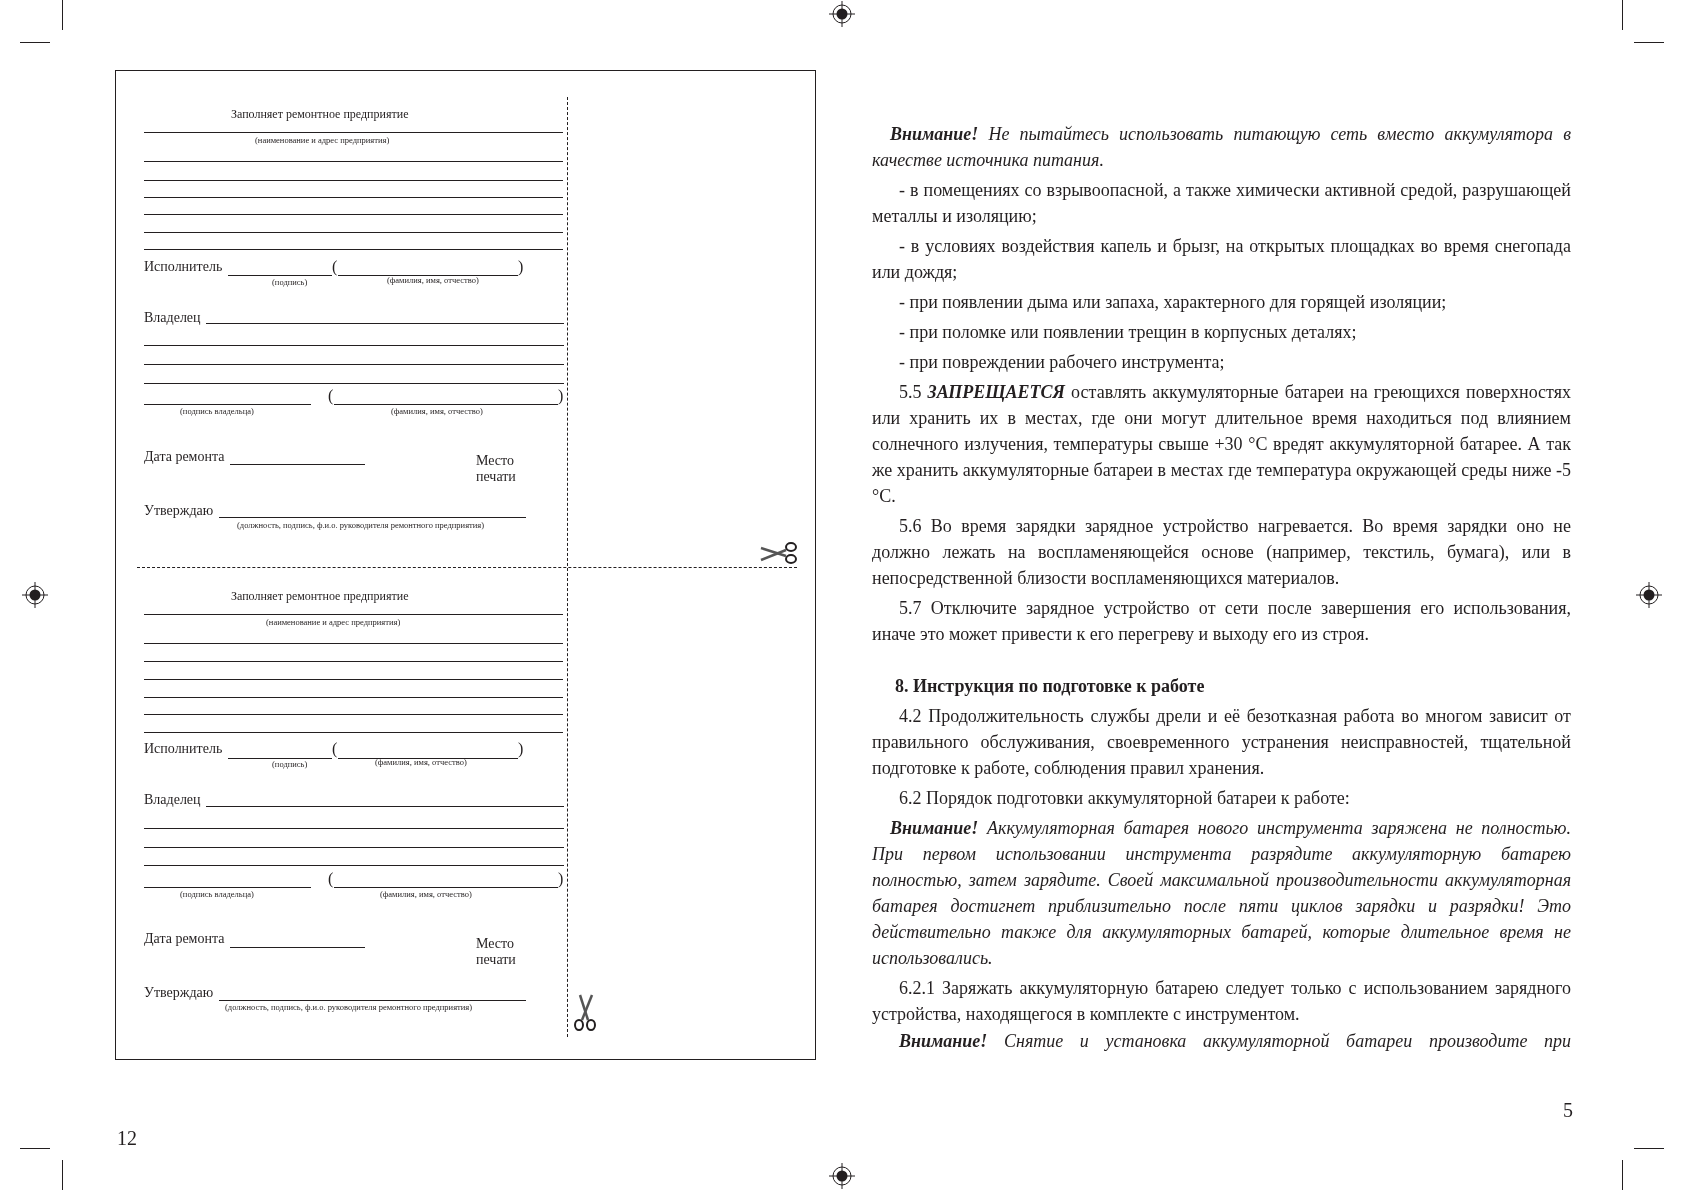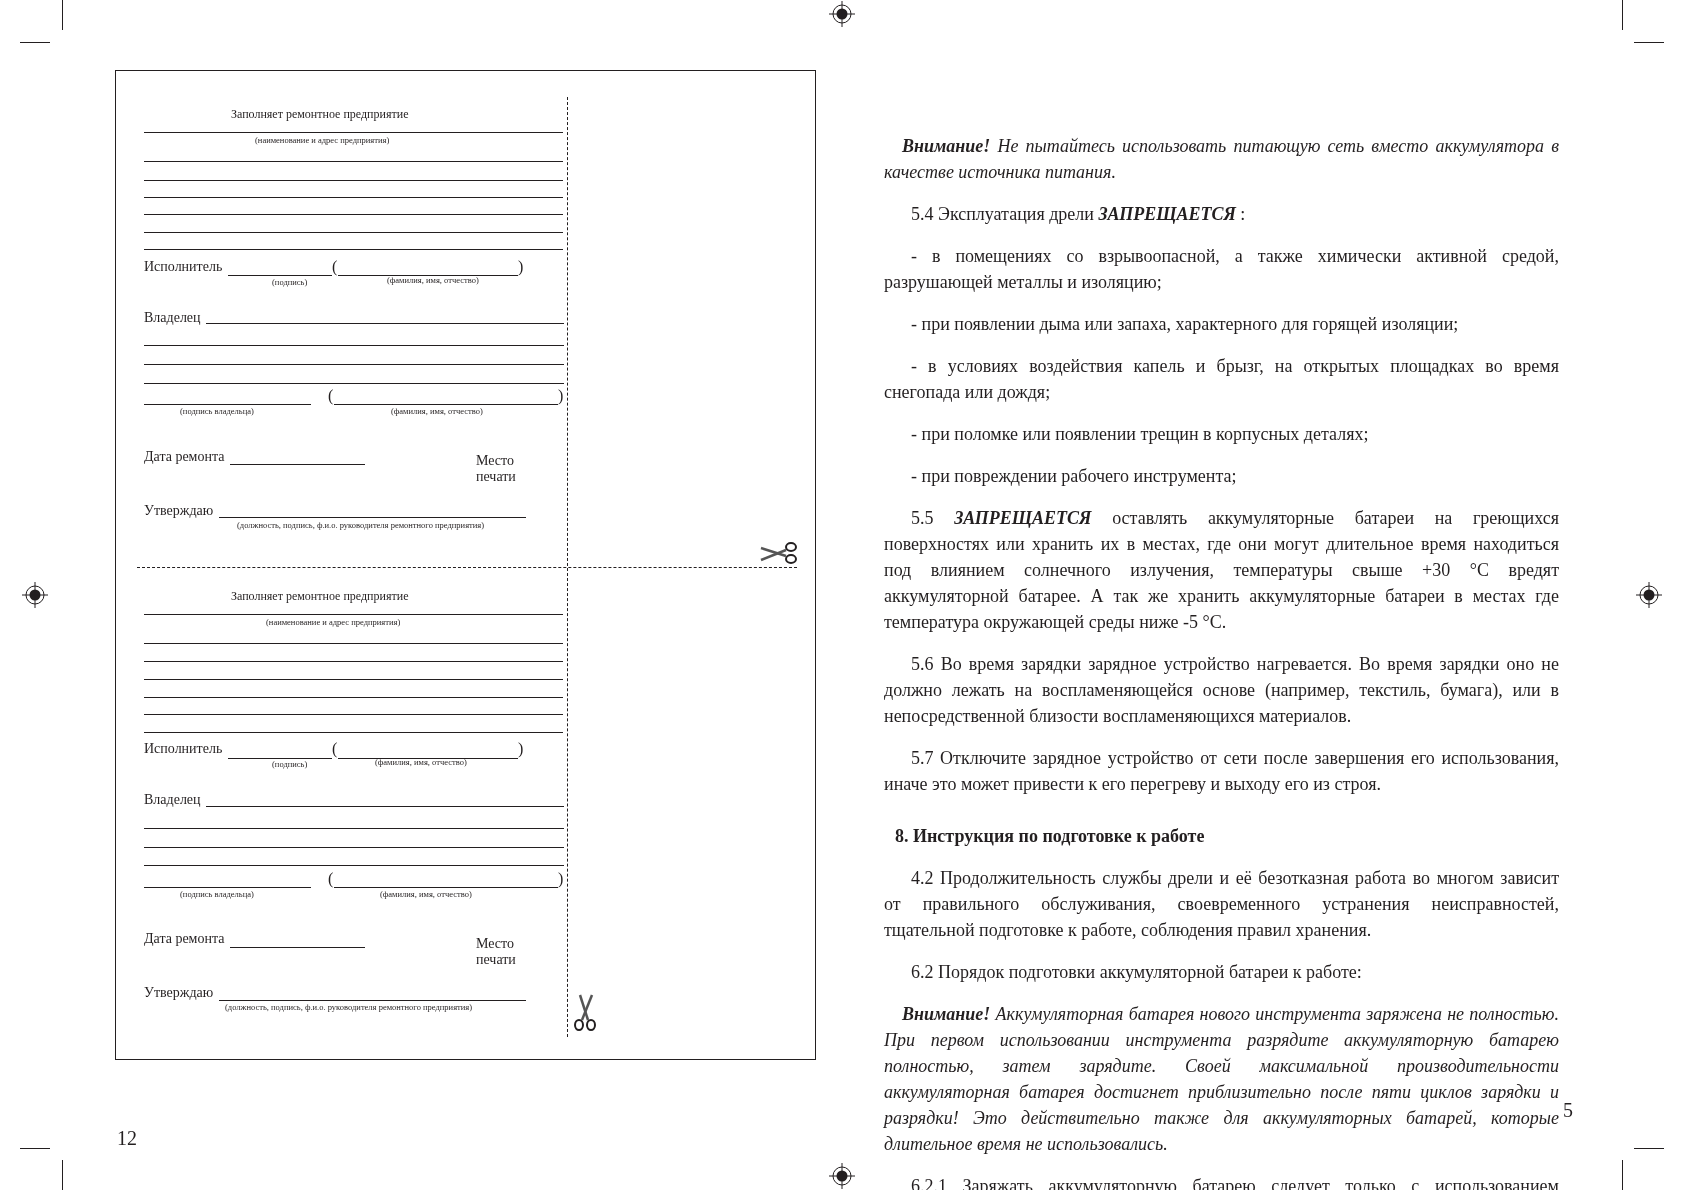--- a/index.html
+++ b/index.html
@@ -17,21 +17,21 @@
   .lbl { position:absolute; font-size:14px; white-space:nowrap; line-height:1; }
   .cap { position:absolute; font-size:8.5px; white-space:nowrap; line-height:1; }
   .head { position:absolute; font-size:12px; white-space:nowrap; line-height:1; }
   .vdash { position:absolute; width:0; border-left:1px dashed #231f20; }
   .hdash { position:absolute; height:0; border-top:1px dashed #231f20; }
   .paren { position:absolute; font-size:16px; line-height:1; }
 
   
   .textcol { position:absolute; left:868px; top:117px; width:707px;
              font-size:18px; line-height:26px; text-align:justify; }
-  .textcol p { margin:16px; text-indent:27px; }
+  .textcol p { margin:4px; text-indent:27px; }
   .textcol p.noind { text-indent:0; }
   .textcol p.warn { text-indent:18px; }
   .textcol .it { font-style:italic; }
   .textcol .b { font-weight:bold; }
   .textcol h3 { margin:26px 0 0 0; font-size:18px; font-weight:bold; text-indent:27px; line-height:26px; }
   .pagenum { position:absolute; font-size:20px; line-height:1; }
 </style>
 </head>
 <body>
 
@@ -165,24 +165,23 @@
 
   <div class="lbl" style="left:144px;top:986px;">Утверждаю</div>
   <div class="rule" style="left:219px;top:1000px;width:307px;"></div>
   <div class="cap" style="left:225px;top:1003px;">(должность, подпись, ф.и.о. руководителя ремонтного предприятия)</div>
 </div>
 
 <div class="pagenum" style="left:117px;top:1128px;">12</div>
 
 <div class="textcol">
   <p class="warn"><span class="b it">Внимание!</span><span class="it"> Не пытайтесь использовать питающую сеть вместо аккумулятора в качестве источника питания.</span></p>
-  <p><span>5.4 Эксплуатация дрели </span><span class="b it">ЗАПРЕЩАЕТСЯ</span><span> :</span></p>
   <p>- в помещениях со взрывоопасной, а также химически активной средой, разрушающей металлы и изоляцию;</p>
+  <p>- в условиях воздействия капель и брызг, на открытых площадках во время снегопада или дождя;</p>
   <p>- при появлении дыма или запаха, характерного для горящей изоляции;</p>
-  <p>- в условиях воздействия капель и брызг, на открытых площадках во время снегопада или дождя;</p>
   <p>- при поломке или появлении трещин в корпусных деталях;</p>
   <p>- при повреждении рабочего инструмента;</p>
   <p><span>5.5 </span><span class="b it">ЗАПРЕЩАЕТСЯ</span><span> оставлять аккумуляторные батареи на греющихся поверхностях или хранить их в местах, где они могут длительное время находиться под влиянием солнечного излучения, температуры свыше +30 °С вредят аккумуляторной батарее. А так же хранить аккумуляторные батареи в местах где температура окружающей среды ниже -5 °С.</span></p>
   <p>5.6 Во время зарядки зарядное устройство нагревается. Во время зарядки оно не должно лежать на воспламеняющейся основе (например, текстиль, бумага), или в непосредственной близости воспламеняющихся материалов.</p>
   <p>5.7 Отключите зарядное устройство от сети после завершения его использования, иначе это может привести к его перегреву и выходу его из строя.</p>
   <h3>8. Инструкция по подготовке к работе</h3>
   <p>4.2 Продолжительность службы дрели и её безотказная работа во многом зависит от правильного обслуживания, своевременного устранения неисправностей, тщательной подготовке к работе, соблюдения правил хранения.</p>
   <p>6.2 Порядок подготовки аккумуляторной батареи к работе:</p>
   <p class="warn"><span class="b it">Внимание!</span><span class="it"> Аккумуляторная батарея нового инструмента заряжена не полностью. При первом использовании инструмента разрядите аккумуляторную батарею полностью, затем зарядите. Своей максимальной производительности аккумуляторная батарея достигнет приблизительно после пяти циклов зарядки и разрядки! Это действительно также для аккумуляторных батарей, которые длительное время не использовались.</span></p>
   <p>6.2.1 Заряжать аккумуляторную батарею следует только с использованием зарядного устройства, находящегося в комплекте с инструментом.</p>

